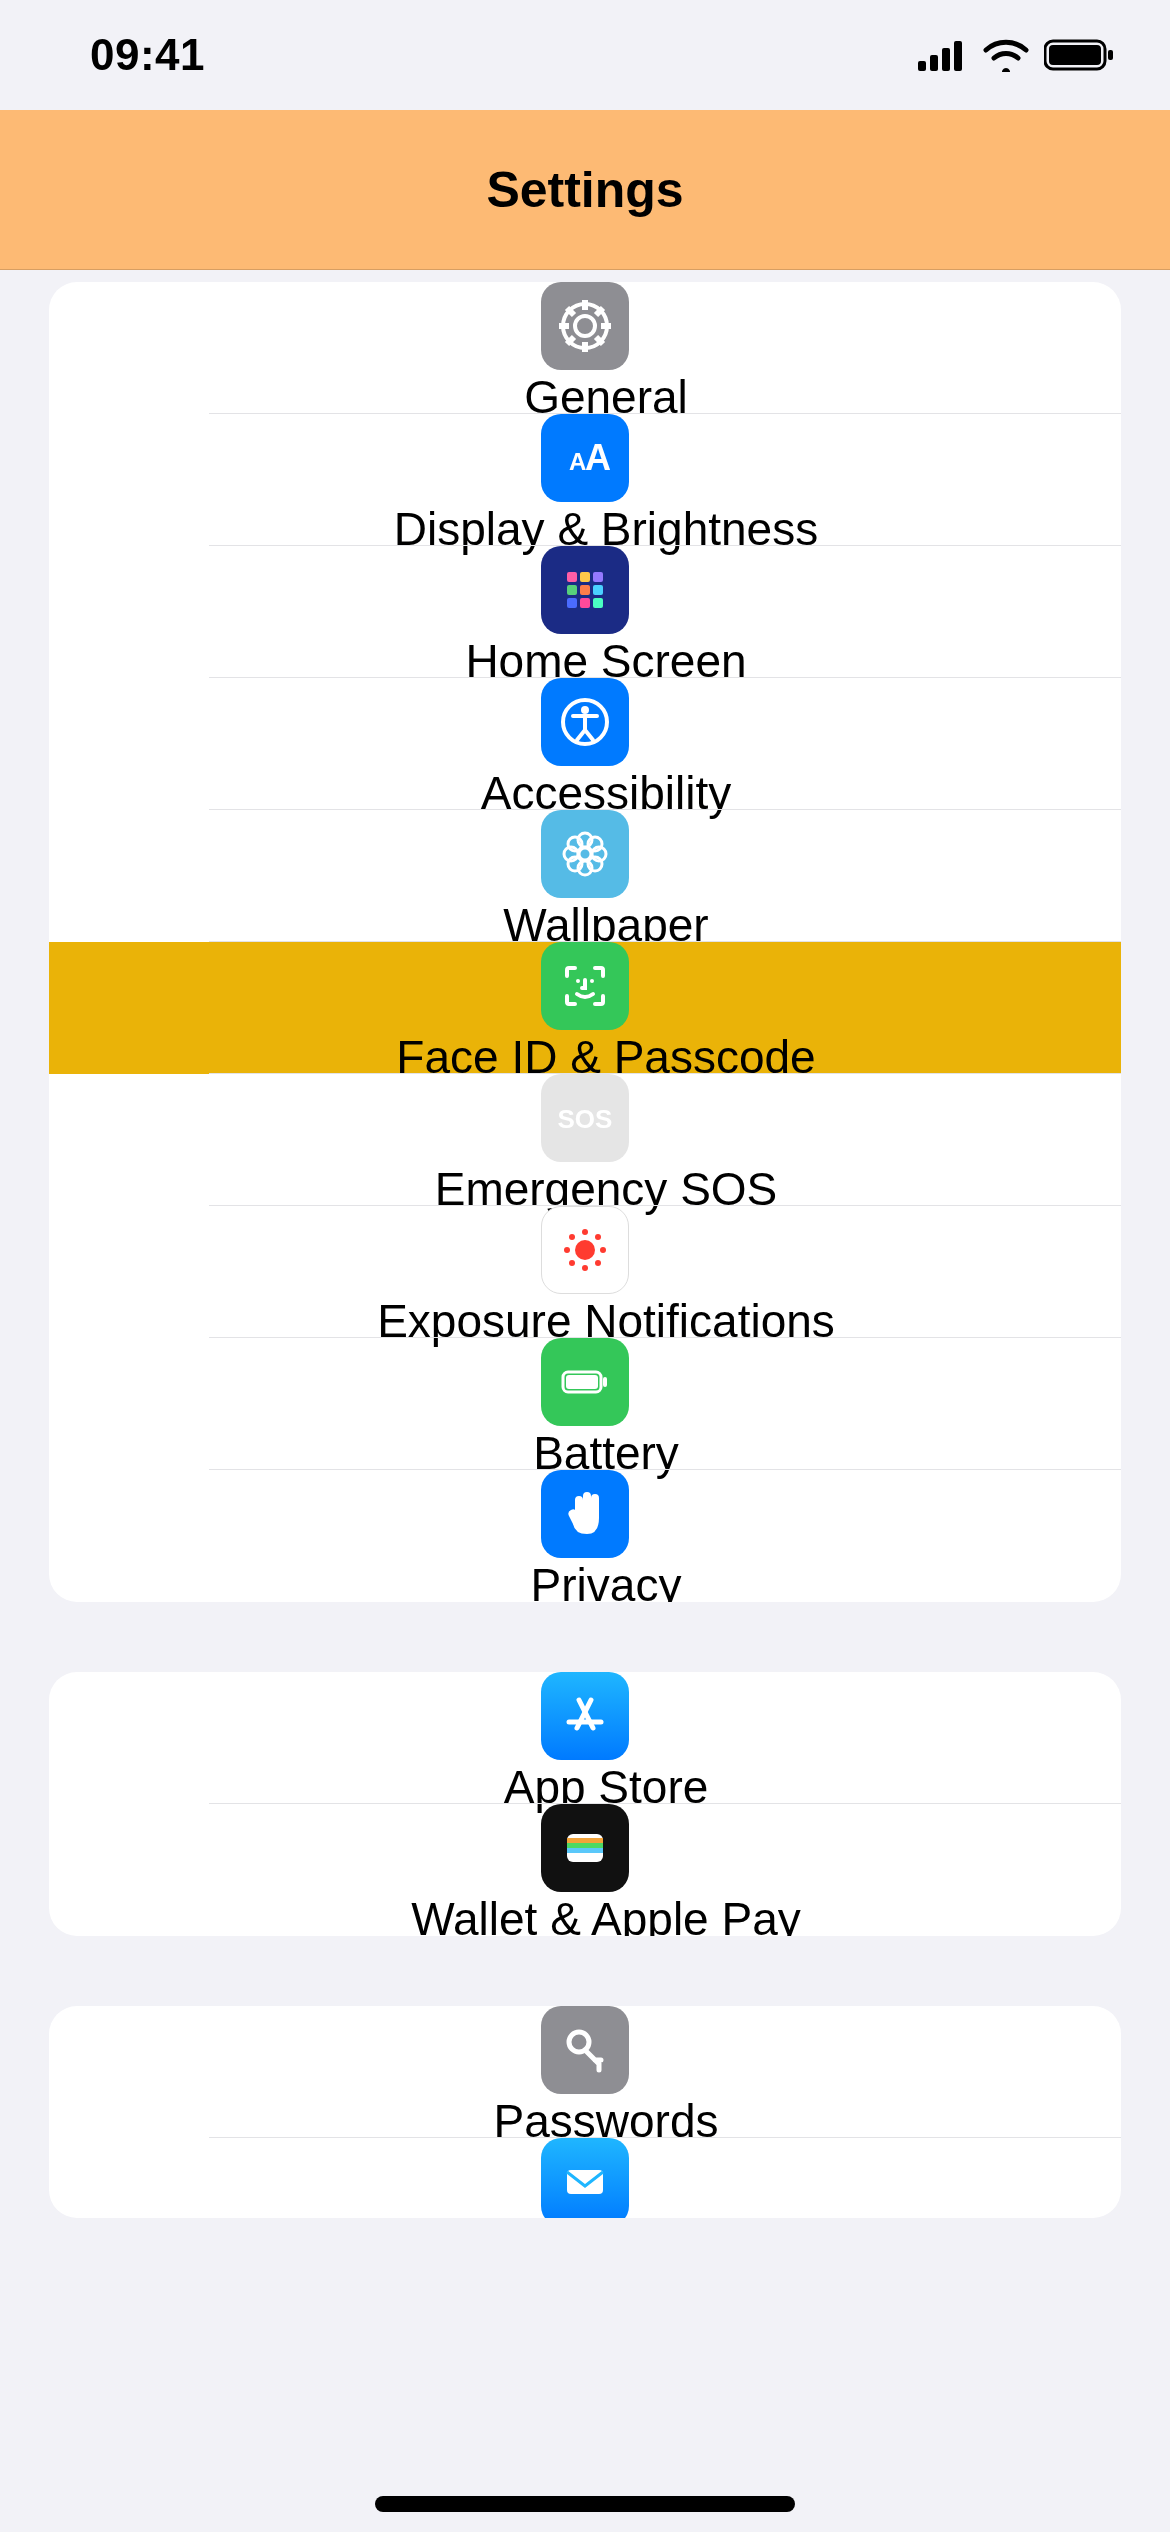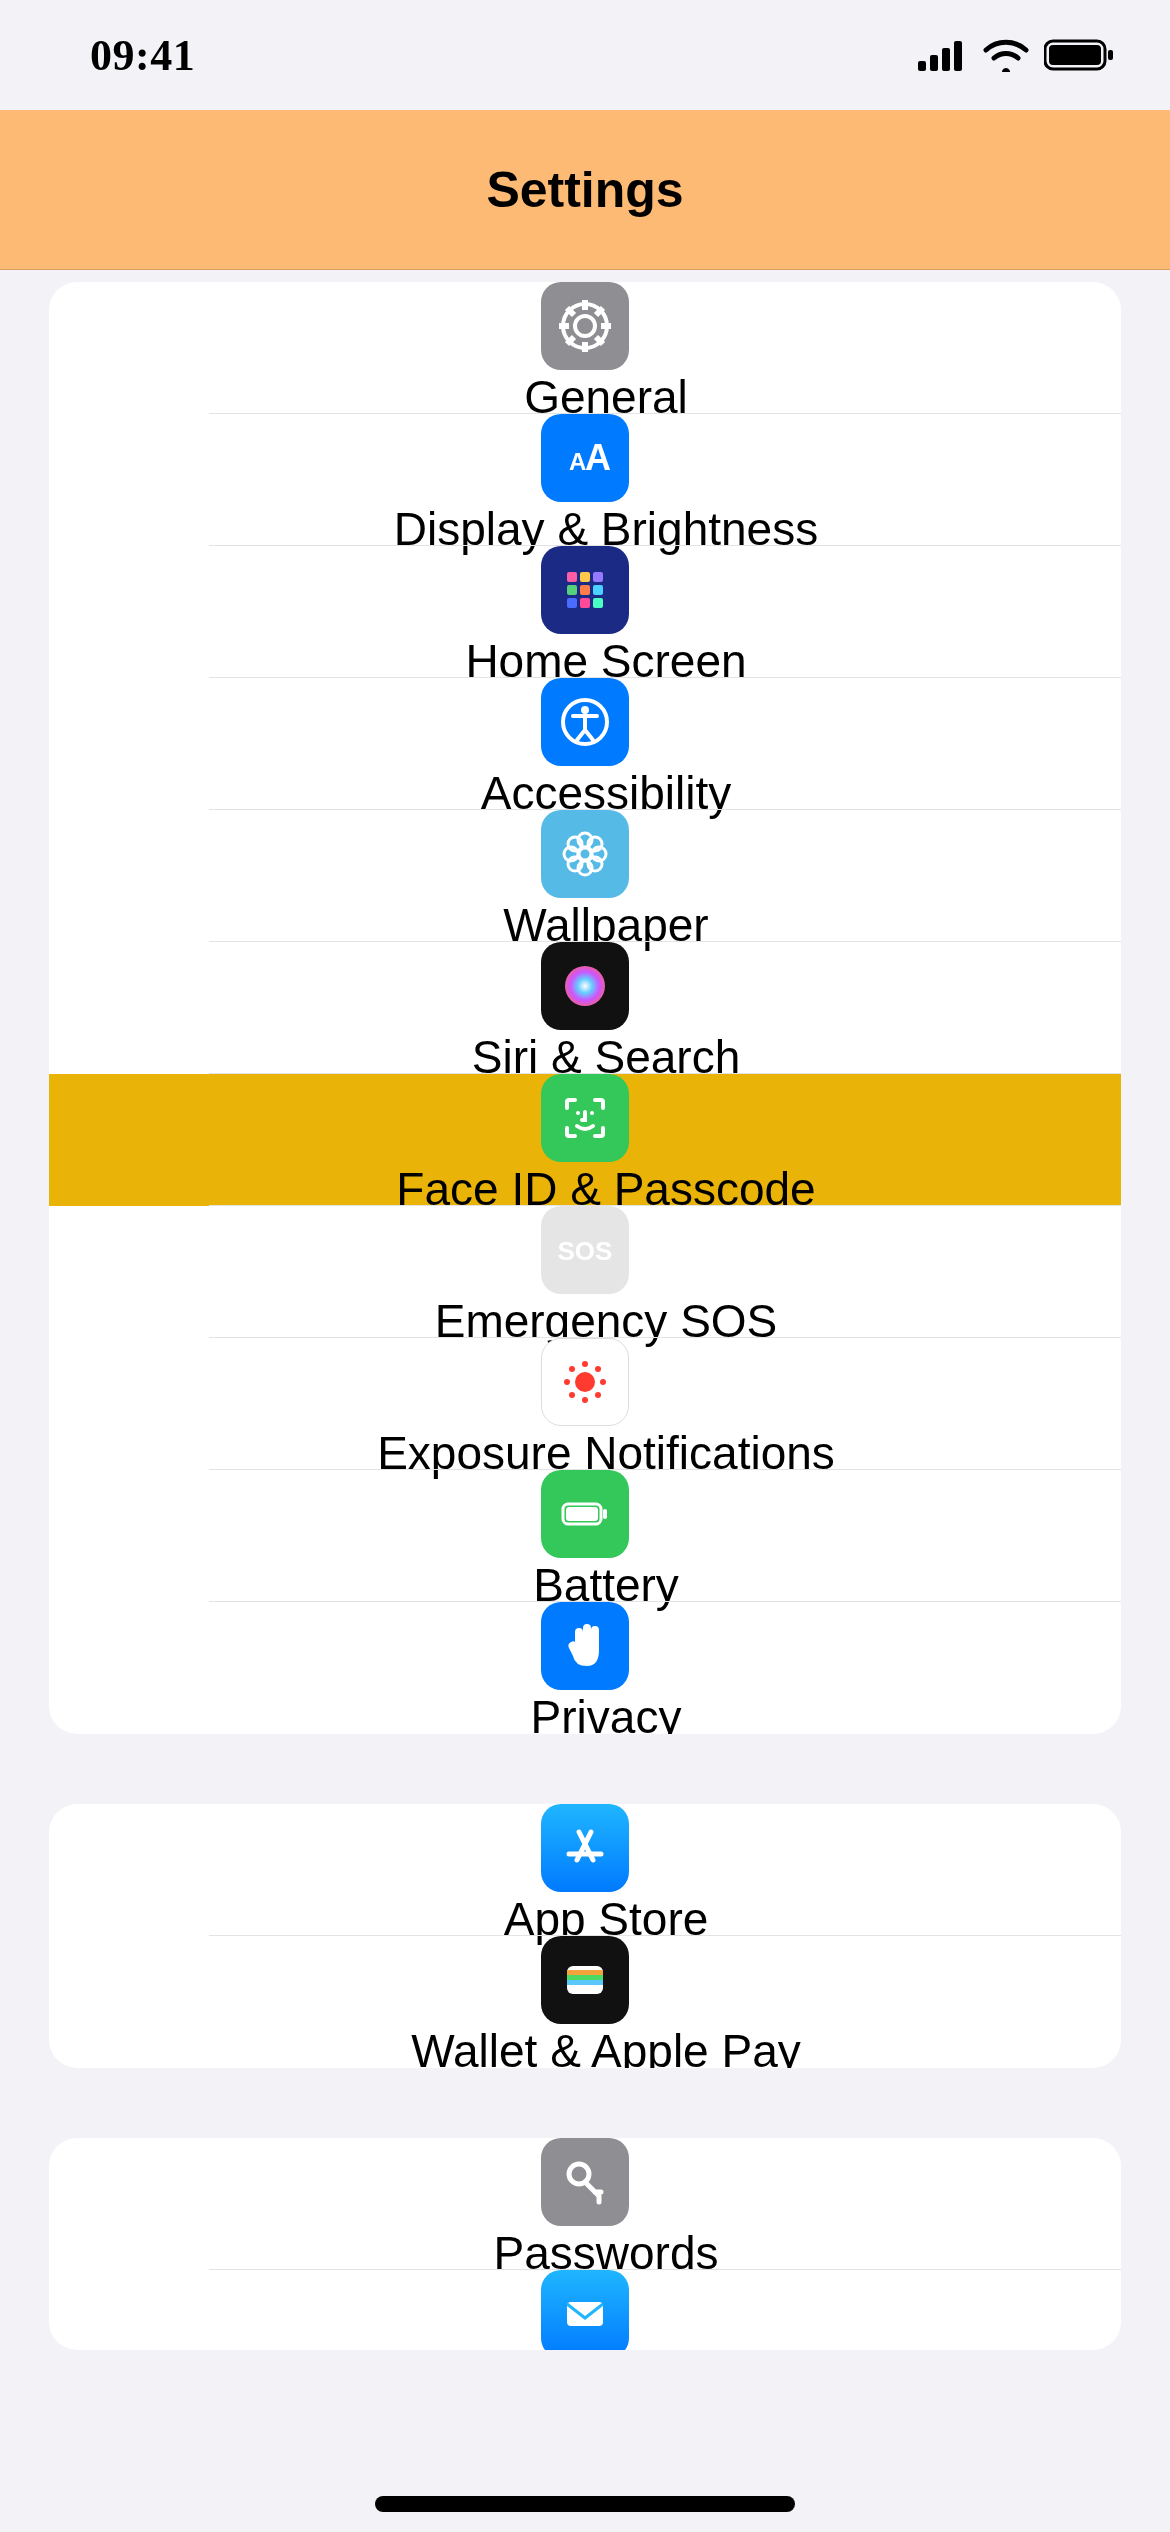--- a/index.html
+++ b/index.html
@@ -11,21 +11,20 @@
     -webkit-font-smoothing: antialiased;
   }
 
   
   .status-bar {
     height: 110px;
     display: flex;
     align-items: center;
     justify-content: space-between;
     padding: 0 54px 0 90px;
-    font-family: Liberation Serif, serif;
   }
   .status-time {
     font-size: 44px;
     font-weight: 600;
     letter-spacing: 0.5px;
   }
   .status-icons {
     display: flex;
     align-items: center;
     gap: 14px;
@@ -243,40 +242,20 @@
             </g>
           </svg>
       </div>
       <div class="label">Wallpaper</div>
       <svg class="chevron" width="24" height="40" viewBox="0 0 24 40">
           <polyline points="4,4 18,20 4,36" fill="none" stroke="currentColor" stroke-width="5" stroke-linecap="round" stroke-linejoin="round"></polyline>
         </svg>
       <div class="sep"></div>
     </div>
 
-    <div class="row">
-      <div class="icon-slot bg-black">
-        <svg width="56" height="56" viewBox="0 0 56 56">
-            <defs>
-              <radialGradient id="sg" cx="50%" cy="50%" r="60%">
-                <stop offset="0%" stop-color="#fff"></stop>
-                <stop offset="30%" stop-color="#6cf"></stop>
-                <stop offset="60%" stop-color="#c5f"></stop>
-                <stop offset="100%" stop-color="#f66"></stop>
-              </radialGradient>
-            </defs>
-            <circle cx="28" cy="28" r="20" fill="url(#sg)"></circle>
-          </svg>
-      </div>
-      <div class="label">Siri &amp; Search</div>
-      <svg class="chevron" width="24" height="40" viewBox="0 0 24 40">
-          <polyline points="4,4 18,20 4,36" fill="none" stroke="currentColor" stroke-width="5" stroke-linecap="round" stroke-linejoin="round"></polyline>
-        </svg>
-      <div class="sep"></div>
-    </div>
 
     <div class="row selected">
       <div class="icon-slot bg-green">
         <svg width="56" height="56" viewBox="0 0 56 56">
             <g fill="none" stroke="#fff" stroke-width="4" stroke-linecap="round">
               <path d="M10 18 L10 12 Q10 10 12 10 L18 10"></path>
               <path d="M46 18 L46 12 Q46 10 44 10 L38 10"></path>
               <path d="M10 38 L10 44 Q10 46 12 46 L18 46"></path>
               <path d="M46 38 L46 44 Q46 46 44 46 L38 46"></path>
               <circle cx="21" cy="23" r="2" fill="#fff" stroke="none"></circle>

